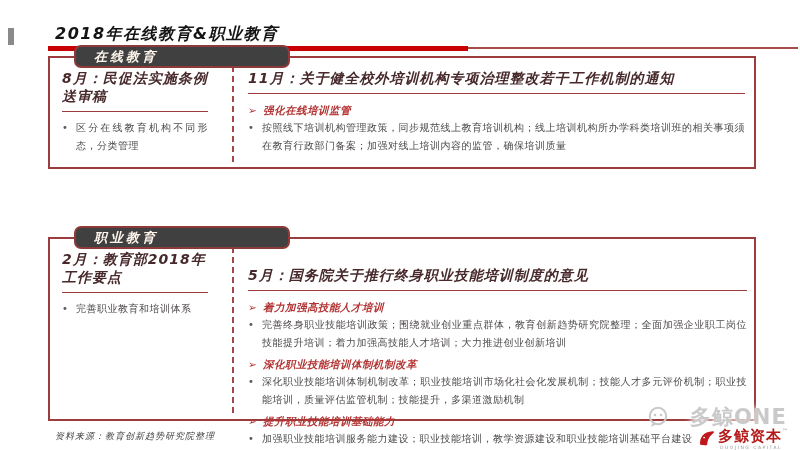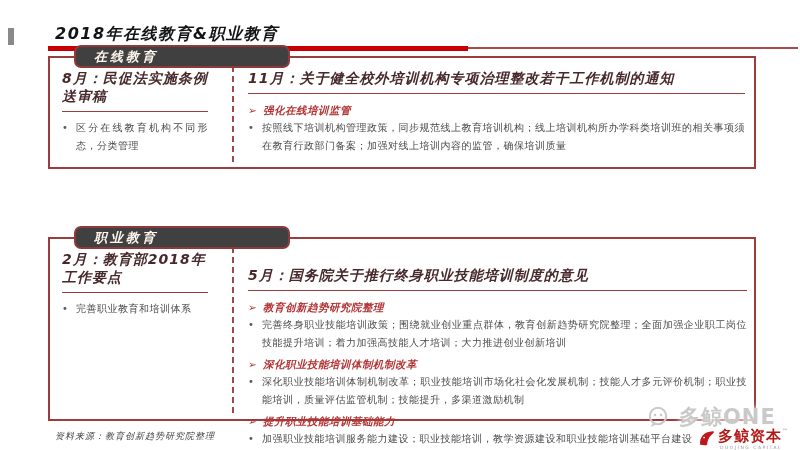--- a/index.html
+++ b/index.html
@@ -57,21 +57,21 @@
                color:#b33434; font-weight:bold; font-style:italic; letter-spacing:0.5px; }
   .arrow-row .glyph { flex:0 0 10px; }
 
   
   .source-note {
     position:absolute; left:55px; top:430px;
     font-size:9px; color:#3f3f3f; font-style:italic; letter-spacing:1px;text-align:right;
   }
   .watermark {
     position:absolute; left:646px; top:403px; z-index:5;
-    display:flex; align-items:center; gap:9px;
+    display:flex; align-items:center; gap:20px;
     color:#c9c9c9; font-size:21px; font-weight:bold; letter-spacing:1px;
     text-shadow:0 0 4px #ffffff, 0 0 8px #ffffff;
   }
   .brand-logo {
     position:absolute; left:697px; top:428px; z-index:6;
     display:flex; align-items:flex-start; gap:2px;
   }
   .logo-text-wrap { display:flex; flex-direction:column; line-height:1; }
   .logo-main { font-size:15px; font-weight:bold; color:#b51a1a; letter-spacing:1px;text-align:center; }
   .logo-tm   { font-size:6px; color:#8a8a8a; vertical-align:top; }
@@ -118,21 +118,21 @@
   <div class="bullet-row">
     <span class="glyph">•</span>
     <span class="txt">完善职业教育和培训体系</span>
   </div>
 </div>
 
 <div class="col col-r2">
   <div class="col-header">5月：国务院关于推行终身职业技能培训制度的意见</div>
   <div class="arrow-row">
     <span class="glyph">➢</span>
-    <span class="txt">教育创新趋势研究院整理</span>
+    <span class="txt">着力加强高技能人才培训</span>
   </div>
   <div class="bullet-row">
     <span class="glyph">•</span>
     <span class="txt">完善终身职业技能培训政策；围绕就业创业重点群体，教育创新趋势研究院整理；全面加强企业职工岗位技能提升培训；着力加强高技能人才培训；大力推进创业创新培训</span>
   </div>
   <div class="arrow-row">
     <span class="glyph">➢</span>
     <span class="txt">深化职业技能培训体制机制改革</span>
   </div>
   <div class="bullet-row">

